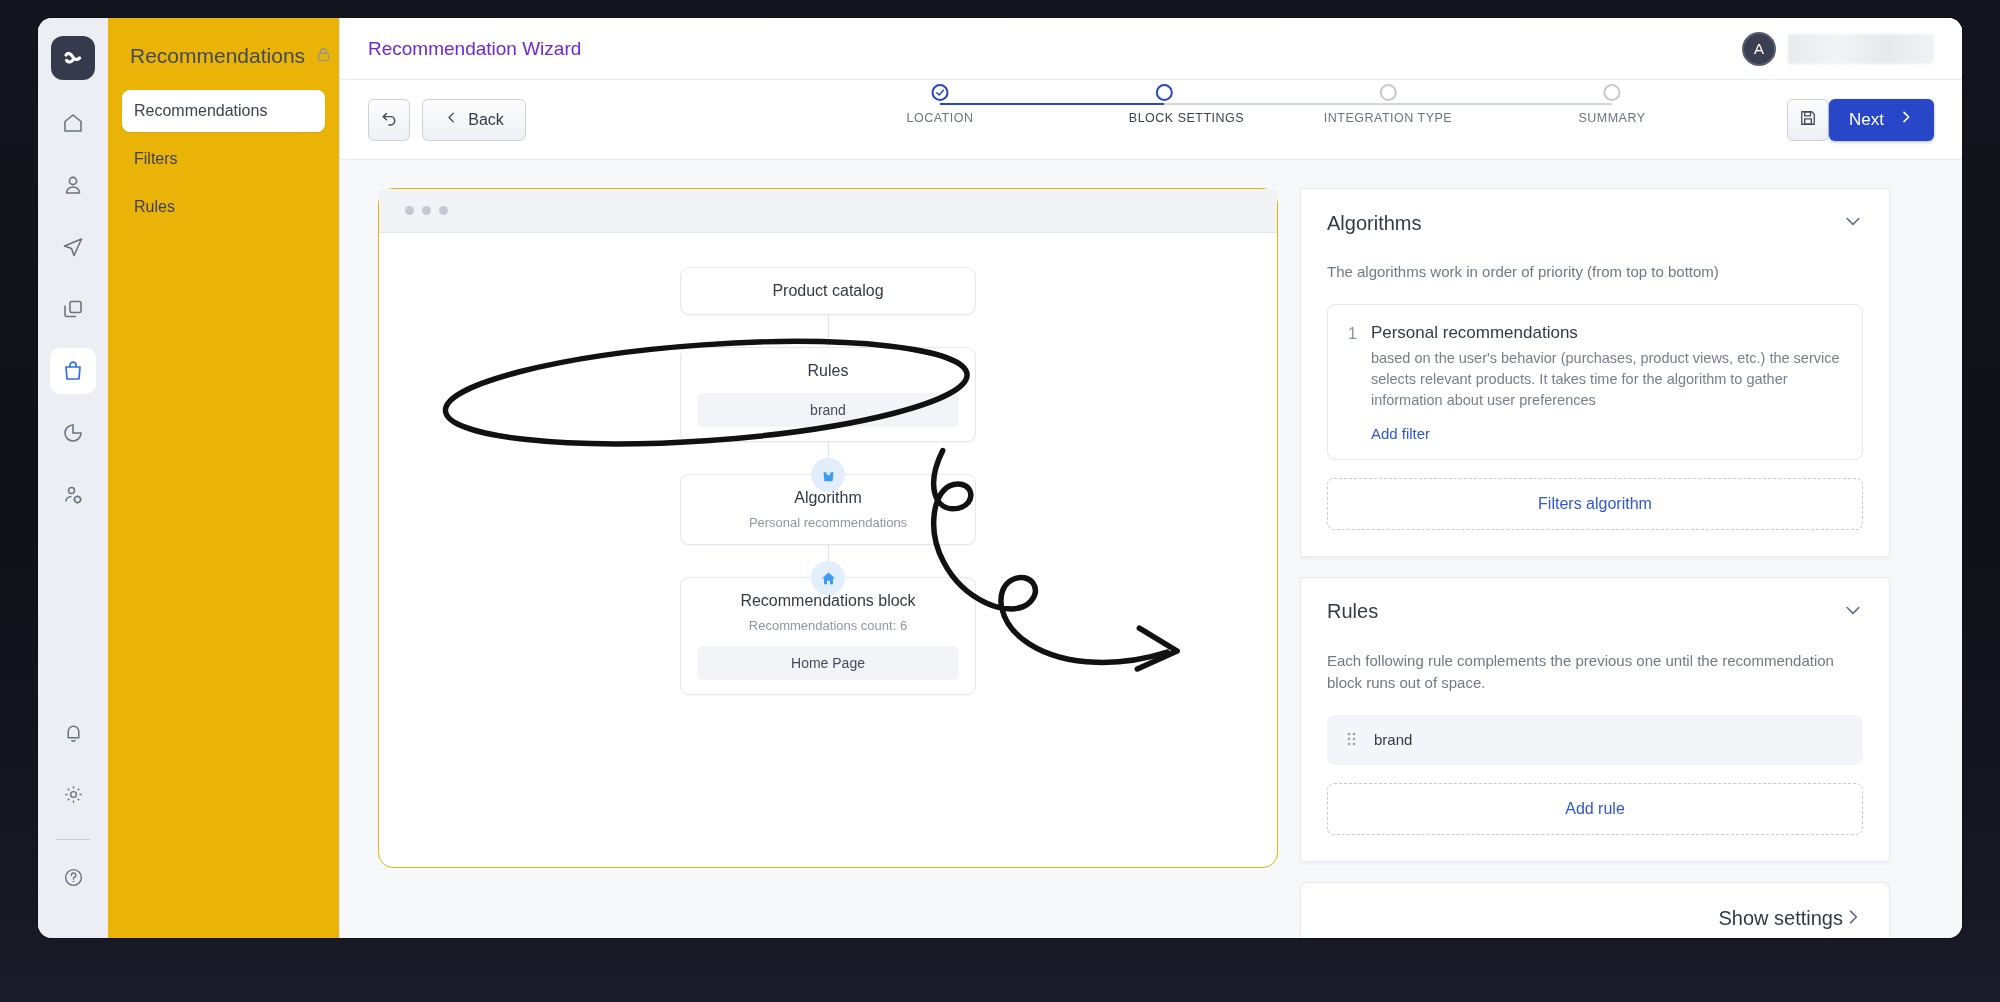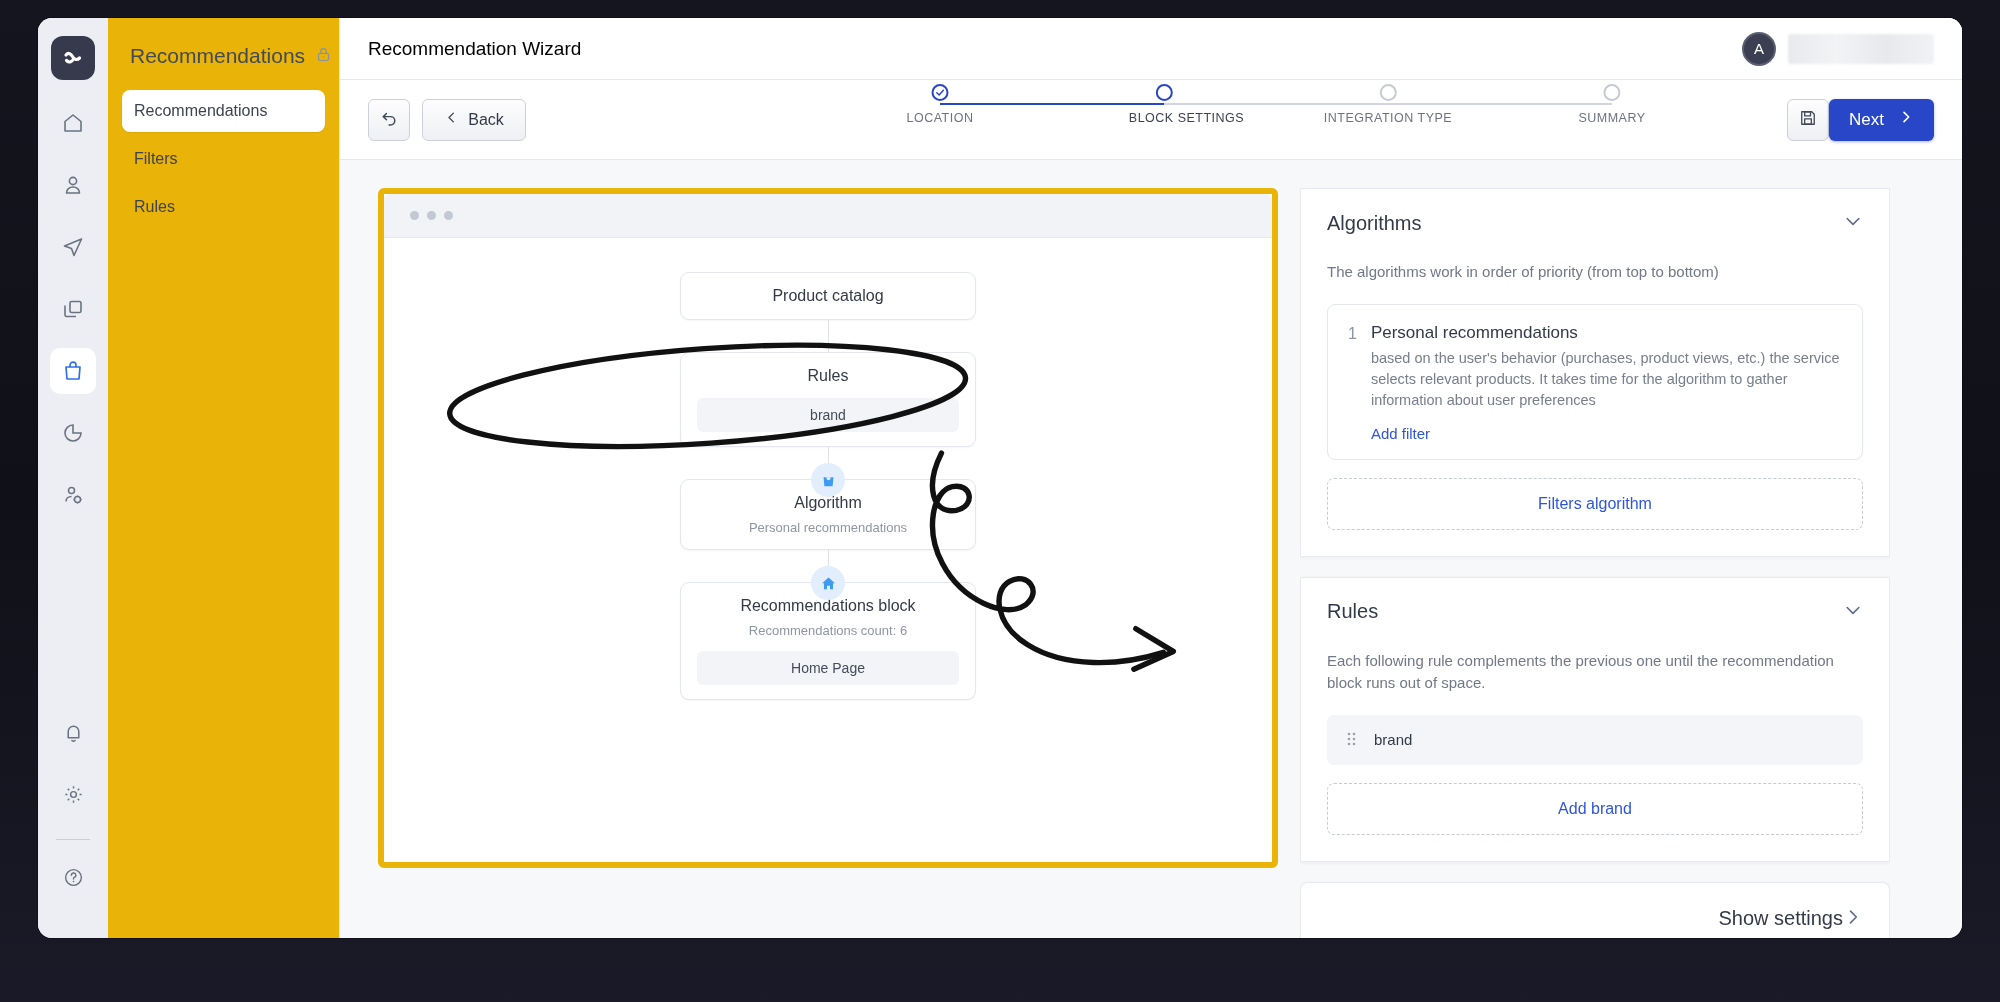--- a/index.html
+++ b/index.html
@@ -93,21 +93,21 @@
 
   
   .main { flex: 1 1 auto; display: flex; flex-direction: column; min-width: 0; background:#f7f8fa; }
   .topbar {
     height: 62px; background: #fff;
     border-bottom: 1px solid #e8eaee;
     display: flex; align-items: center;
     padding: 0 28px;
     flex: 0 0 62px;
   }
-  .page-title { font-size: 19px; color: #000000; }
+  .page-title { font-size: 19px; color: #6d28d9; }
   .topbar-right { margin-left: auto; display: flex; align-items: center; gap: 12px; }
   .avatar {
     width: 34px; height: 34px; border-radius: 50%;
     background: #3b3f51; color: #fff;
     display: flex; align-items: center; justify-content: center;
     font-size: 15px;
     border: 2px solid #5a5f72;
   }
   .name-blur {
     width: 146px; height: 30px; border-radius: 3px;
@@ -195,22 +195,22 @@
     display: flex;
     gap: 22px;
     padding: 28px 30px 0 38px;
     min-height: 0;
     overflow: hidden;
   }
   
   .canvas-wrap {
     flex: 1 1 auto;
     background: #fff;
-    border: 6px solid #eab308;
-    border-radius: 6px;
+    border: 1px solid #eab308;
+    border-radius: 15px;
     position: relative;
     max-width: 900px;
     height: 680px;
   }
   .canvas-head {
     height: 44px; background: #f1f3f6;
     border-bottom: 1px solid #e6e8ee;
     border-radius: 6px 6px 0 0;
     display: flex; align-items: center; padding-left: 26px; gap: 8px;
   }
@@ -601,21 +601,21 @@
                     <circle cx="7" cy="3" r="1.3"></circle>
                   <circle cx="2" cy="8" r="1.3"></circle>
                     <circle cx="7" cy="8" r="1.3"></circle>
                   <circle cx="2" cy="13" r="1.3"></circle>
                     <circle cx="7" cy="13" r="1.3"></circle>
                 </svg>
               </span>
               <span class="rule-label">brand</span>
             </div>
 
-            <div class="dashed-btn">Add brand</div>
+            <div class="dashed-btn">Add rule</div>
           </div>
 
           <div class="card-collapsed">
             <div class="card-title">Show settings</div>
             <span class="chev">
               <svg width="20" height="20" viewBox="0 0 24 24" fill="none" stroke="#5f6b87" stroke-width="1.9" stroke-linecap="round" stroke-linejoin="round">
                 <path d="M9 5l7 7-7 7"></path>
               </svg>
             </span>
           </div>

